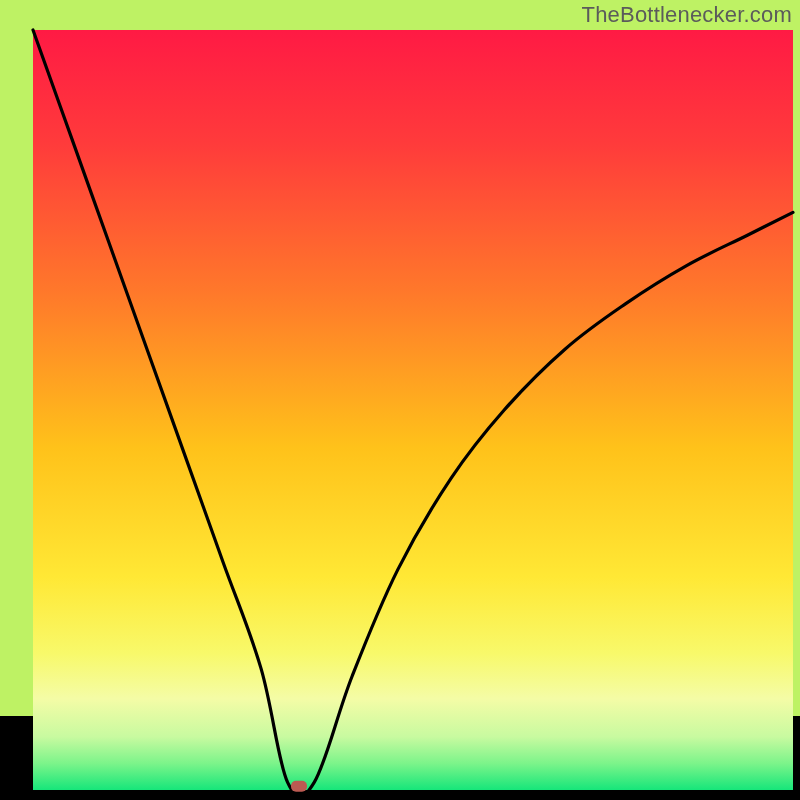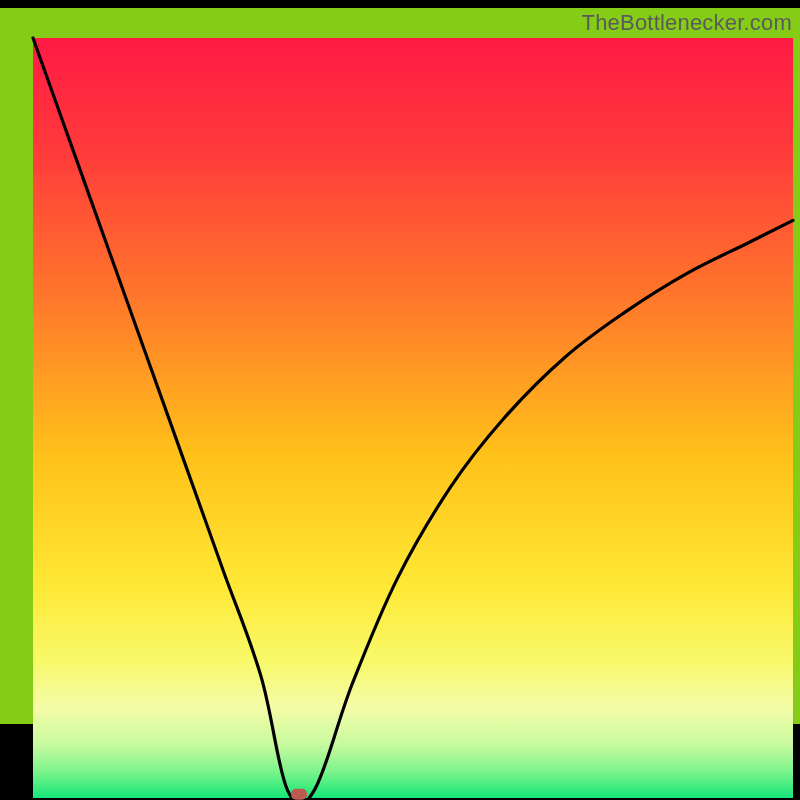--- a/index.html
+++ b/index.html
@@ -7,24 +7,24 @@
     padding: 0;
     width: 800px;
     height: 800px;
     background: #000;
     overflow: hidden;
     font-family: Arial, Helvetica, sans-serif;
   }
   .frame {
     position: absolute;
     left: 0;
-    top: 8px;
+    top: 0;
     width: 800px;
     height: 716px;
-    background: #84cc16;
+    background: #bef264;
   }
   .watermark {
     position: absolute;
     top: 2px;
     right: 8px;
     color: #5b5b5b;
     font-size: 22px;
     font-weight: 400;
     letter-spacing: 0.2px;
     user-select: none;

